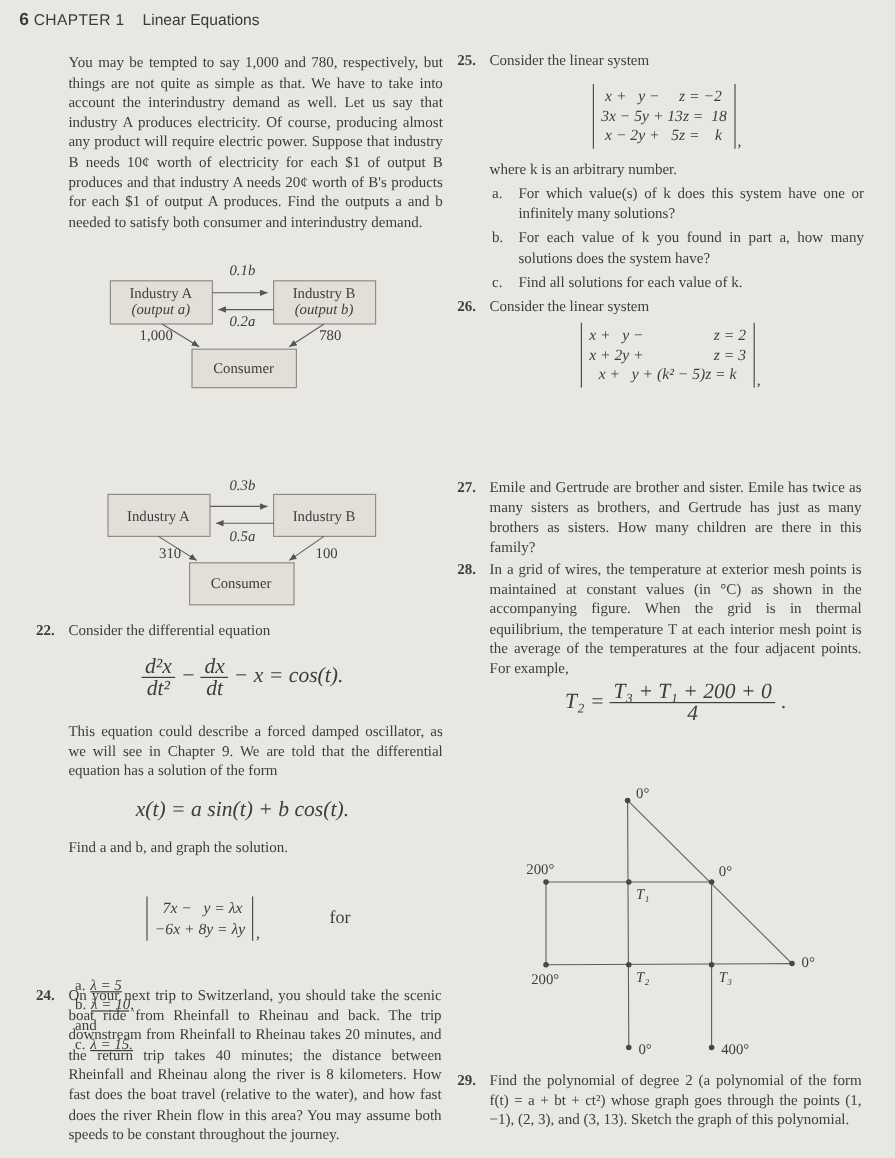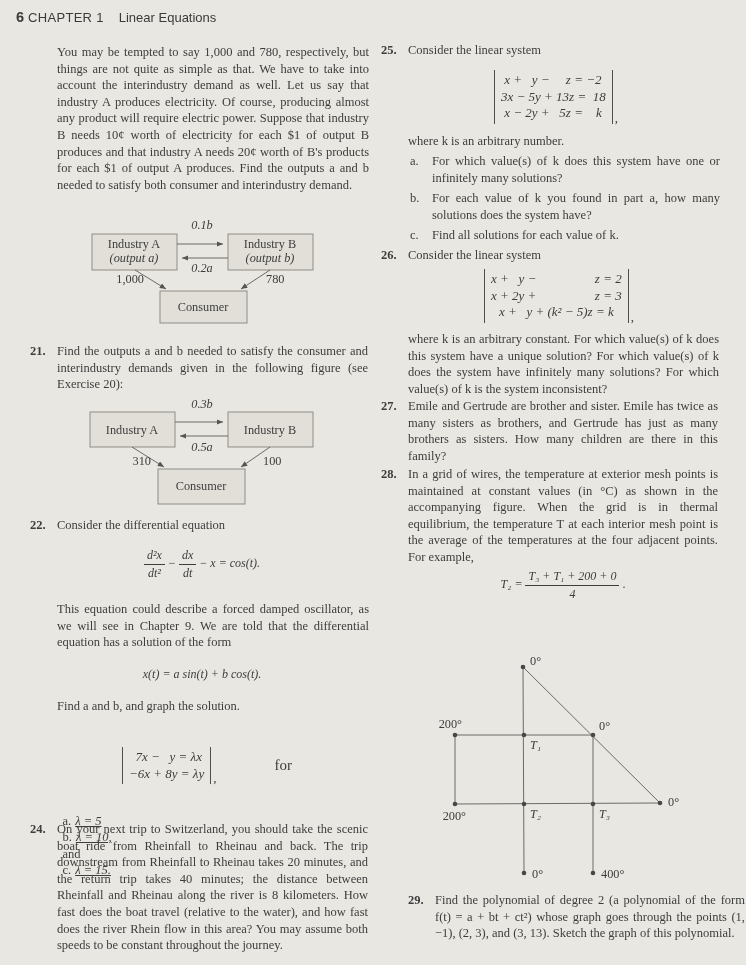--- a/index.html
+++ b/index.html
@@ -20,21 +20,21 @@
   .math{font-style:italic;}
   .ctr{text-align:center;}
   .sys{position:absolute;display:flex;align-items:flex-start;}
   .sys .bars{border-left:1px solid #4f4f4f;border-right:1px solid #4f4f4f;padding:2px 6px;}
   .srow{white-space:pre;font-style:italic;font-size:13px;line-height:16.5px;}
   .sys-comma{font-size:13px;align-self:flex-end;margin-left:2px;transform:translateY(2px);}
   .sys-for{font-size:15px;align-self:center;margin-left:58px;font-style:normal;}
   .frac{display:inline-block;vertical-align:middle;text-align:center;line-height:15px;}
   .frac .fn{display:block;padding:0 3px 1px 3px;border-bottom:1px solid #3d3d3d;}
   .frac .fd{display:block;padding-top:1px;}
-  .eq{font-size:12px;}
+  .eq{font-size:18px;}
   .optline{white-space:pre;}
   .optline .olab{font-style:normal;margin-right:4px;}
   .optline .oval{font-style:italic;margin-right:16px;text-decoration:underline;}
   svg text{font-family:"Liberation Serif","DejaVu Serif",serif;fill:#3d3d3d;font-size:12.3px;}
   svg .it{font-style:italic;}
   svg .boxlab{font-size:12.3px;}
   svg rect.box{fill:#e2dfd9;stroke:#8f8d88;stroke-width:1;}
   svg line{stroke:#5c5c5c;stroke-width:0.9;}
   svg circle{fill:#474747;}
 </style>
@@ -68,24 +68,20 @@
     <text class="boxlab it" x="54" y="47" text-anchor="middle">(output a)</text>
     <text class="boxlab" x="190" y="33" text-anchor="middle">Industry B</text>
     <text class="boxlab it" x="190" y="47" text-anchor="middle">(output b)</text>
     <text class="boxlab" x="123" y="96" text-anchor="middle">Consumer</text>
     <text class="it" x="122" y="14" text-anchor="middle">0.1b</text>
     <text class="it" x="122" y="57" text-anchor="middle">0.2a</text>
     <text x="64" y="68" text-anchor="end">1,000</text>
     <text x="186" y="68" text-anchor="start">780</text>
   </svg>
 
-  <div class="blk prob" style="left:30px;top:343px;width:338px;">
-    <span class="num">21.</span>
-    <div class="ptxt just">Find the outputs a and b needed to satisfy the consumer and interindustry demands given in the following figure (see Exercise 20):</div>
-  </div>
 
   <svg style="position:absolute;left:80px;top:399px;" width="260" height="110" viewBox="0 0 260 110">
     <defs>
       <marker id="m21" markerWidth="8" markerHeight="6" refX="7" refY="3" orient="auto">
         <path d="M0,0 L7,3 L0,6 Z" fill="#555"></path>
       </marker>
     </defs>
     <rect class="box" x="10" y="13" width="85" height="35"></rect>
     <rect class="box" x="148" y="13" width="85" height="35"></rect>
     <rect class="box" x="78" y="70" width="87" height="35"></rect>
@@ -167,21 +163,20 @@
     <div class="ptxt">Consider the linear system</div>
   </div>
   <div class="sys" style="left:484px;top:269px;text-align:center;">
     <div class="bars">
       <div class="srow">x +   y −                  z = 2</div>
       <div class="srow">x + 2y +                  z = 3</div>
       <div class="srow">x +   y + (k² − 5)z = k</div>
     </div>
     <span class="sys-comma">,</span>
   </div>
-  <div class="blk just" style="left:408px;top:331px;width:311px;">where k is an arbitrary constant. For which value(s) of k does this system have a unique solution? For which value(s) of k does the system have infinitely many solutions? For which value(s) of k is the system inconsistent?</div>
 
   <div class="blk prob" style="left:381px;top:398px;width:337px;">
     <span class="num">27.</span>
     <div class="ptxt just">Emile and Gertrude are brother and sister. Emile has twice as many sisters as brothers, and Gertrude has just as many brothers as sisters. How many children are there in this family?</div>
   </div>
 
   <div class="blk prob" style="left:381px;top:466px;width:337px;">
     <span class="num">28.</span>
     <div class="ptxt just">In a grid of wires, the temperature at exterior mesh points is maintained at constant values (in °C) as shown in the accompanying figure. When the grid is in thermal equilibrium, the temperature T at each interior mesh point is the average of the temperatures at the four adjacent points. For example,</div>
   </div>
@@ -213,18 +208,18 @@
     <text class="it" x="130" y="97">T₁</text>
     <text x="199" y="78">0°</text>
     <text x="66" y="168" text-anchor="end">200°</text>
     <text class="it" x="130" y="166">T₂</text>
     <text class="it" x="199" y="166">T₃</text>
     <text x="268" y="154">0°</text>
     <text x="132" y="226">0°</text>
     <text x="201" y="226">400°</text>
   </svg>
 
-  <div class="blk prob" style="left:381px;top:892px;width:337px;margin-left:27px;">
+  <div class="blk prob" style="left:381px;top:892px;width:337px;">
     <span class="num">29.</span>
     <div class="ptxt just">Find the polynomial of degree 2 (a polynomial of the form f(t) = a + bt + ct²) whose graph goes through the points (1, −1), (2, 3), and (3, 13). Sketch the graph of this polynomial.</div>
   </div>
 
 </div>
 
 </body></html>

